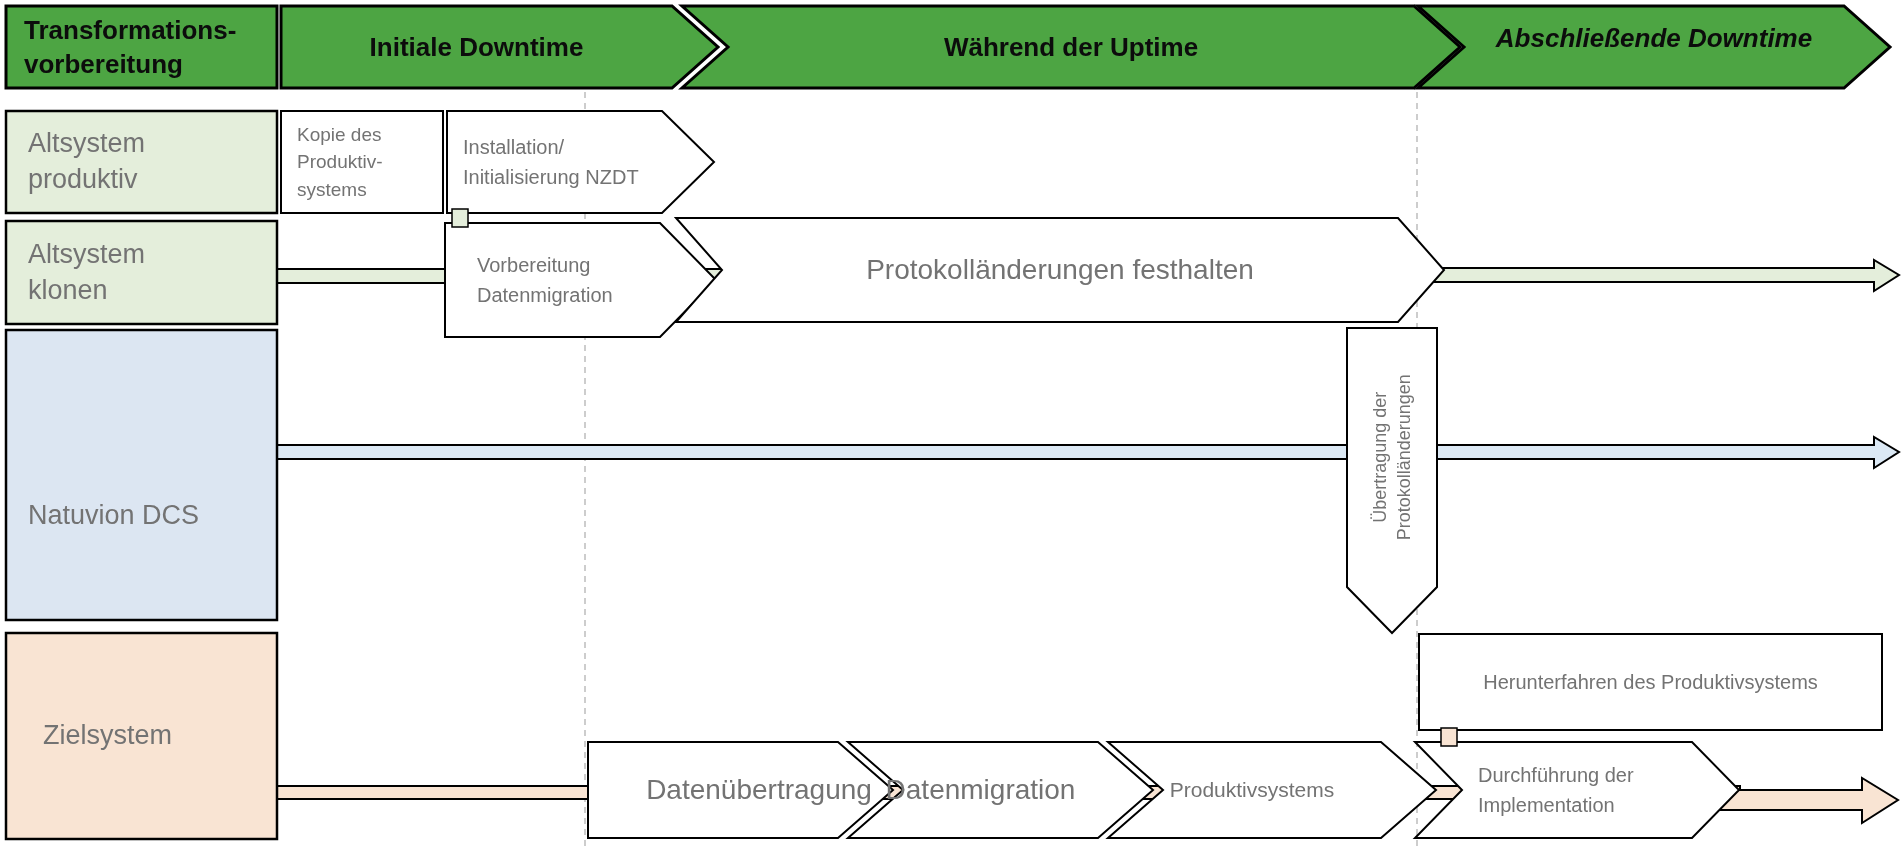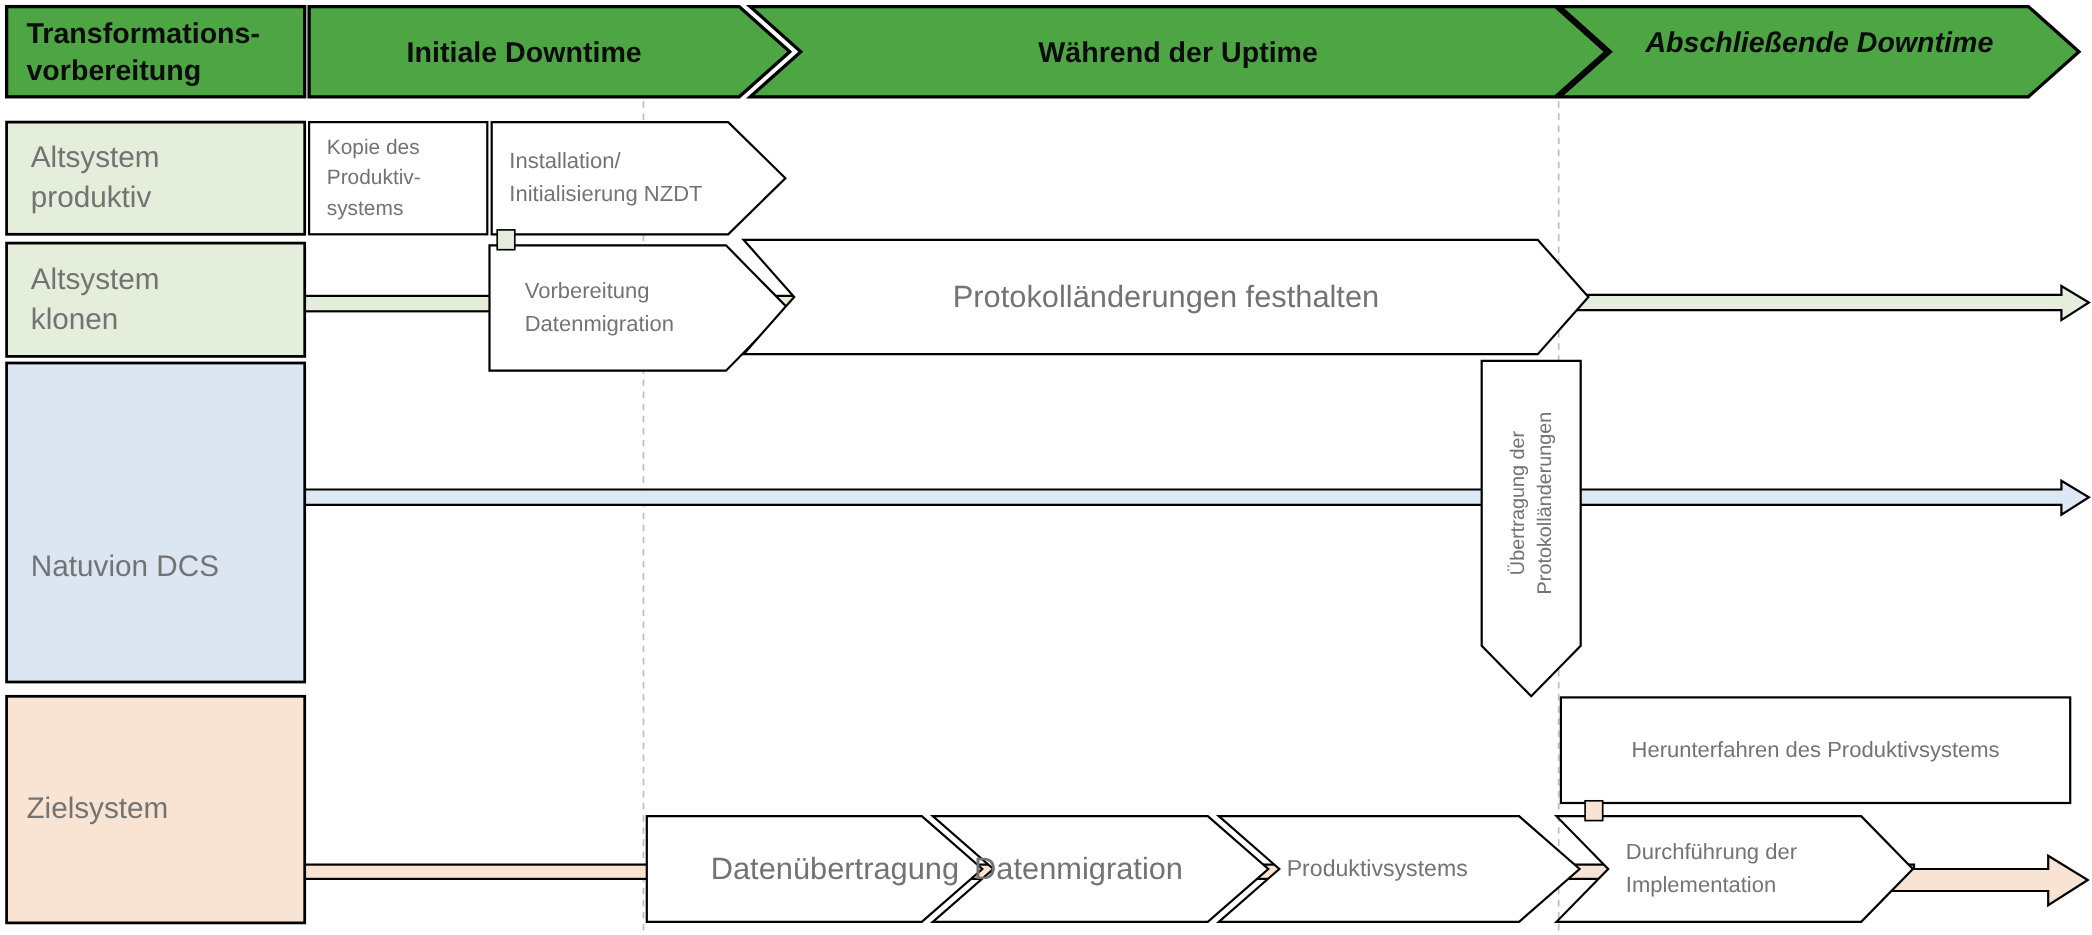--- a/index.html
+++ b/index.html
@@ -75,21 +75,21 @@
 vorbereitung</div>
   <div class="txt center phase-label" style="left:281px;top:6px;width:391px;height:82px;">Initiale Downtime</div>
   <div class="txt center phase-label" style="left:728px;top:6px;width:686px;height:82px;">Während der Uptime</div>
   <div class="txt center phase-label" style="left:1464px;top:6px;width:380px;height:64px;font-style:italic;">Abschließende Downtime</div>
 
   <div class="txt left row-label" style="left:6px;top:111px;width:241px;height:102px;padding-left:22px;">Altsystem
 produktiv</div>
   <div class="txt left row-label" style="left:6px;top:221px;width:241px;height:103px;padding-left:22px;">Altsystem
 klonen</div>
   <div class="txt left row-label" style="left:6px;top:330px;width:241px;height:300px;padding-left:22px;margin-top:36px;">Natuvion DCS</div>
-  <div class="txt left row-label" style="left:6px;top:633px;width:241px;height:206px;padding-left:18px;">Zielsystem</div>
+  <div class="txt left row-label" style="left:6px;top:633px;width:241px;height:206px;padding-left:37px;">Zielsystem</div>
 
   <div class="txt left step-label-sm" style="left:281px;top:111px;width:146px;height:102px;padding-left:16px;line-height:1.45;">Kopie des
 Produktiv-
 systems</div>
   <div class="txt left step-label" style="left:447px;top:111px;width:185px;height:102px;padding-left:16px;line-height:1.5;">Installation/
 Initialisierung NZDT</div>
   <div class="txt left step-label" style="left:445px;top:223px;width:183px;height:114px;padding-left:32px;line-height:1.5;">Vorbereitung
 Datenmigration</div>
   <div class="txt center step-label-lg" style="left:722px;top:218px;width:676px;height:104px;">Protokolländerungen festhalten</div>
   <div class="txt center" style="left:1347px;top:328px;width:90px;height:259px;">

